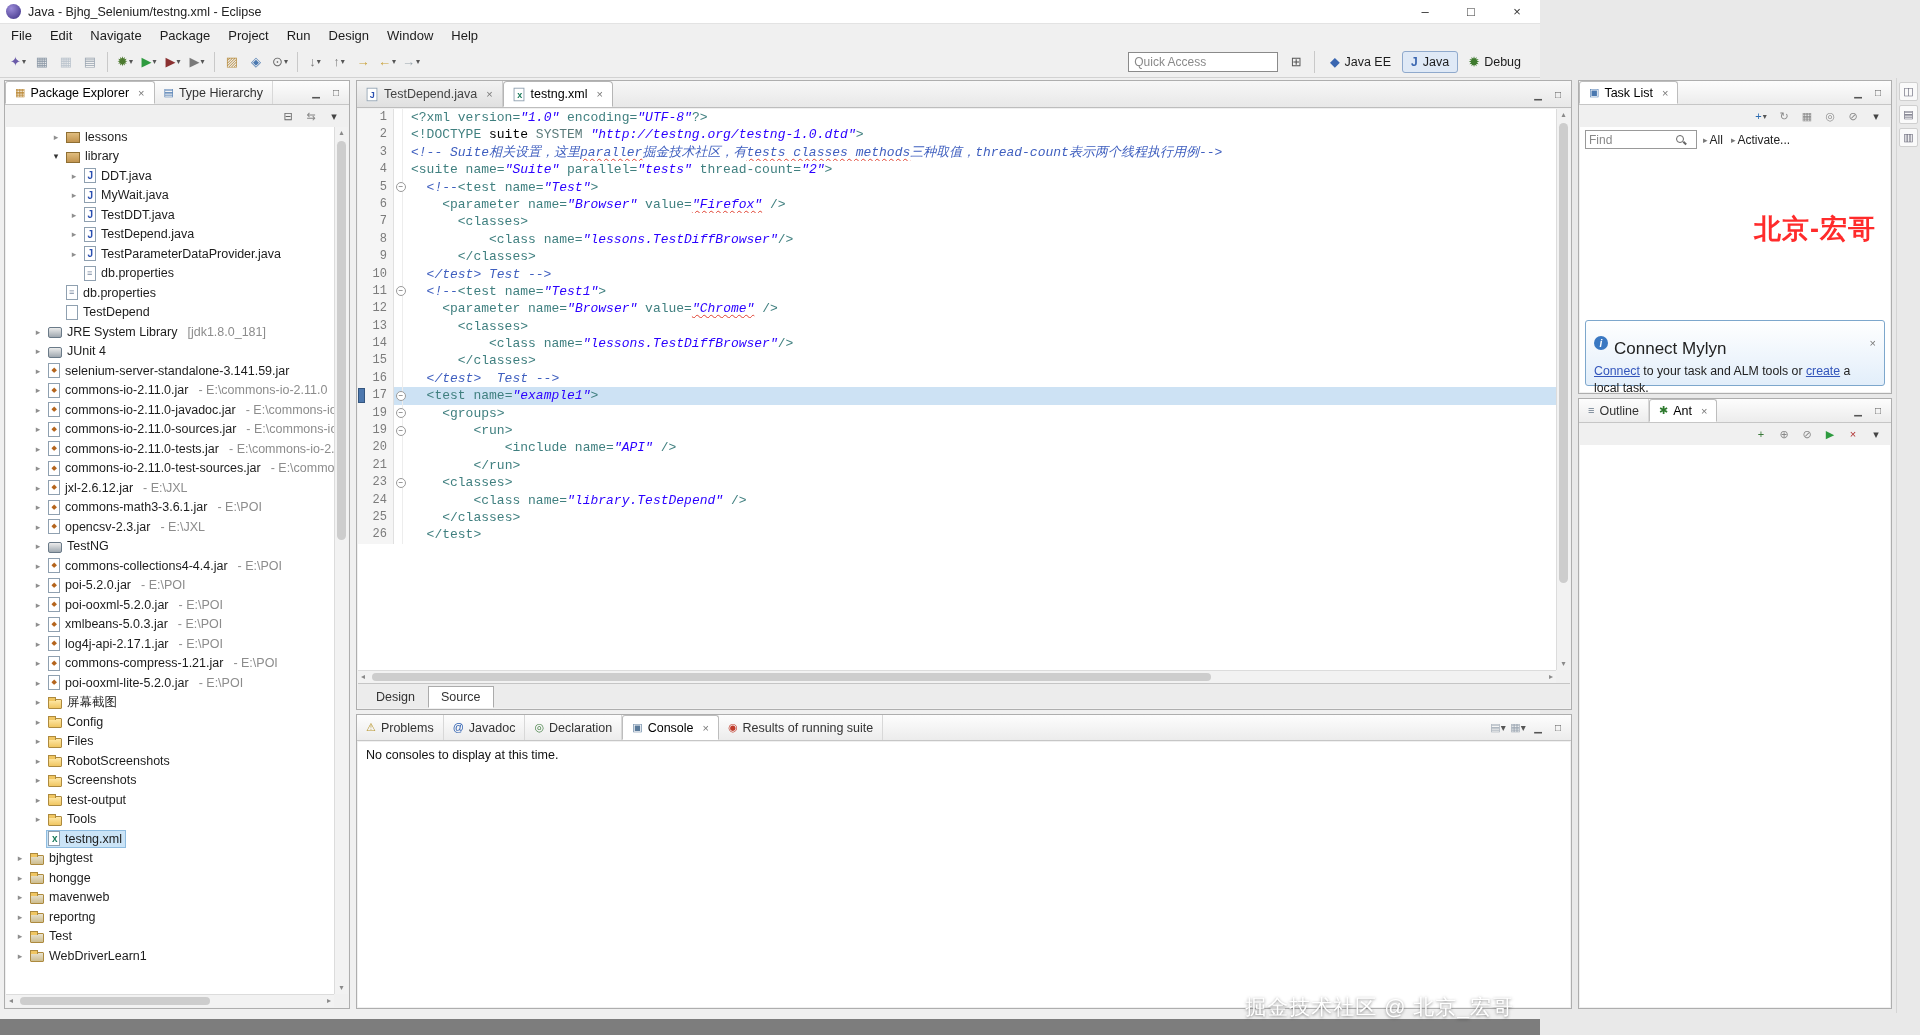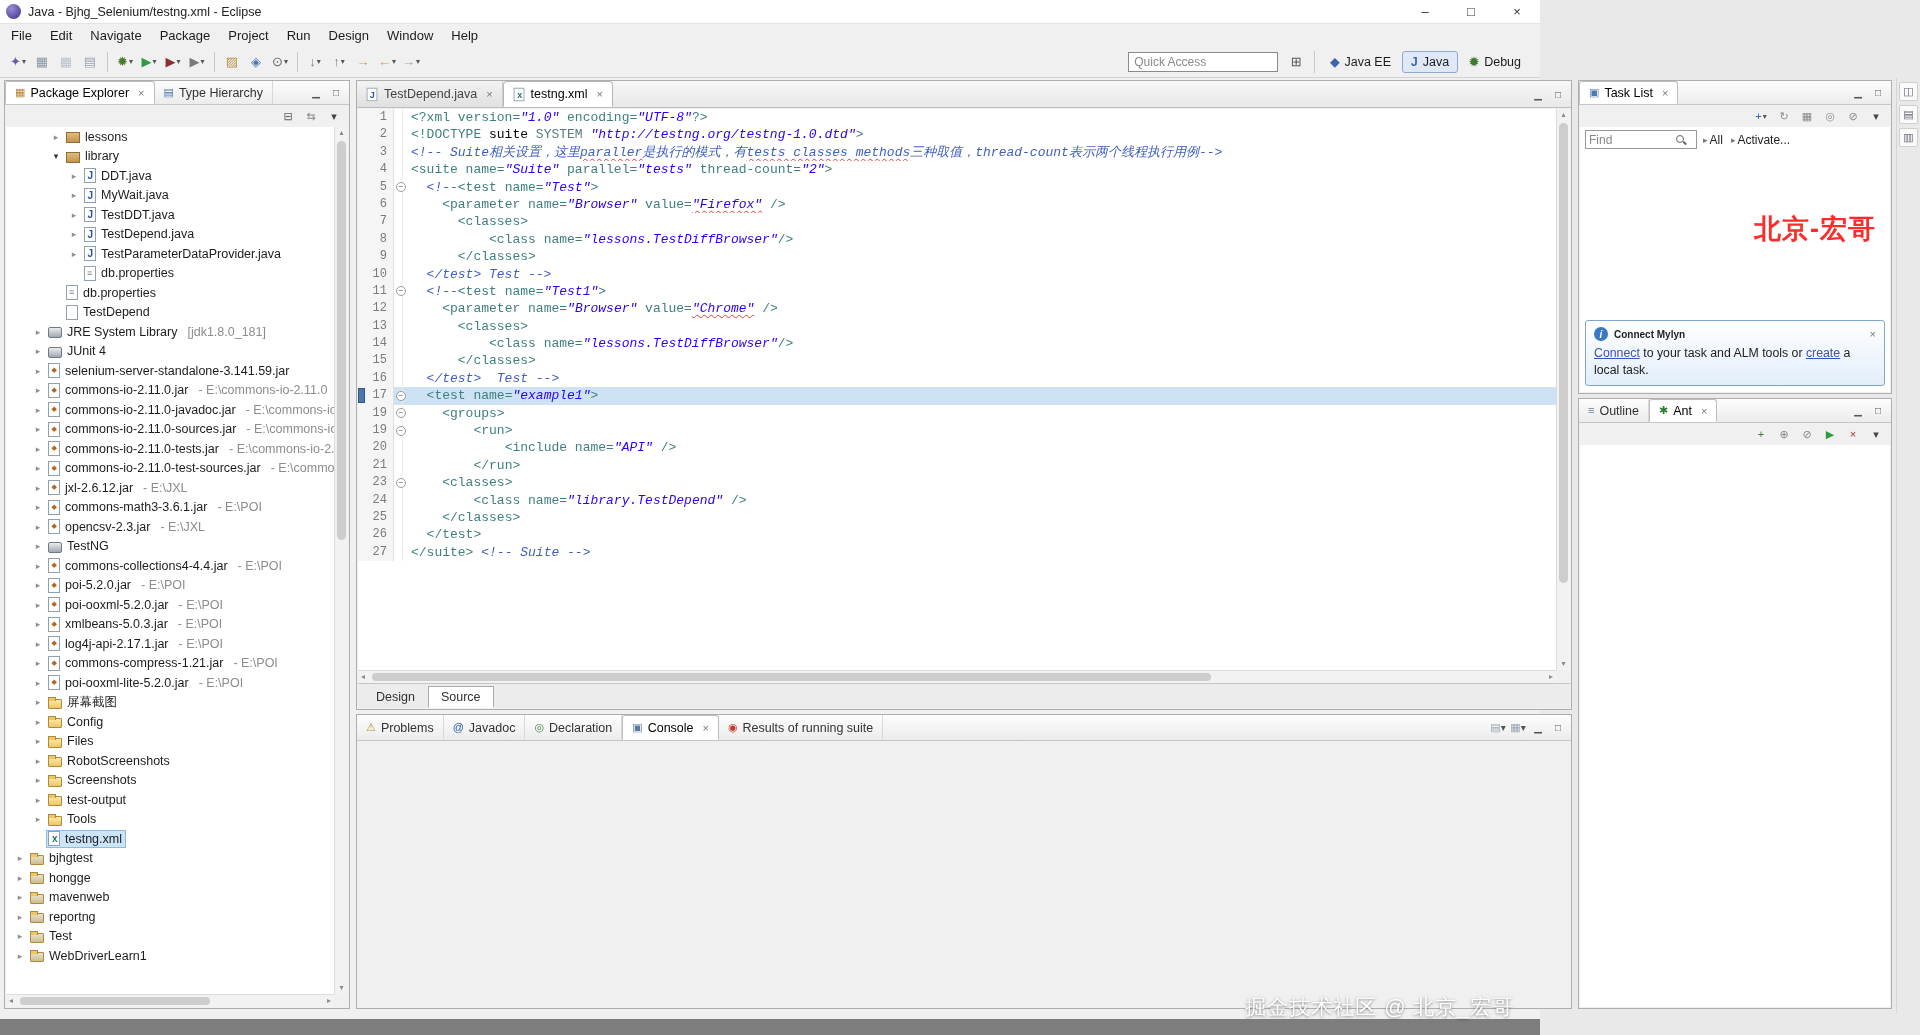--- a/index.html
+++ b/index.html
@@ -152,21 +152,21 @@
     background:#666;transform:rotate(45deg);}
   .find-link{display:flex;align-items:center;gap:2px;font-size:12px;color:#222;}
   .link-arrow{color:#777;font-size:9px;}
   #red-mark{position:absolute;top:84px;right:14px;font-size:27px;font-weight:bold;
     color:#ff2b2b;letter-spacing:1px;}
   #mylyn{position:absolute;left:5px;right:5px;bottom:6px;height:66px;border:1px solid #7da7cc;
     border-radius:3px;background:linear-gradient(#ffffff,#e2eefa);padding:6px 8px;}
   .my-title-row{display:flex;align-items:center;gap:6px;}
   .info-i{width:14px;height:14px;border-radius:50%;background:#3a78c2;color:#fff;font-size:10px;
     font-weight:bold;font-style:italic;display:flex;align-items:center;justify-content:center;flex:none;}
-  #mylyn-title{font-weight:bold;font-size:10px;color:#222;}
+  #mylyn-title{font-weight:normal;font-size:17px;color:#222;margin-top:12px;}
   .my-close{margin-left:auto;color:#777;font-size:11px;}
   #mylyn-body{margin-top:4px;font-size:12.3px;line-height:1.4;color:#222;}
   .link{color:#3355bb;text-decoration:underline;}
 
   
   #outlinep{left:1578px;top:398px;width:314px;height:611px;}
   #outline-content{top:46px;}
 
   
   #rail{position:absolute;left:1896px;top:78px;width:24px;height:935px;border-left:1px solid #d5d5d5;
@@ -666,21 +666,21 @@
           <span class="tab-close">×</span>
         </div>
         <div class="header-controls">
           <div class="hbtn">▁</div>
           <div class="hbtn">□</div>
         </div>
       </div>
     <div id="code-area">
         <div class="code-line"><span class="gut">1</span><span class="cbody"><span class="fold"></span><span class="ccontent"><span class="t-tag">&lt;?xml </span><span class="t-attr">version</span><span class="t-tag">=</span><span class="t-val">"1.0"</span><span class="t-attr"> encoding</span><span class="t-tag">=</span><span class="t-val">"UTF-8"</span><span class="t-tag">?&gt;</span></span></span></div>
         <div class="code-line"><span class="gut">2</span><span class="cbody"><span class="fold"></span><span class="ccontent"><span class="t-tag">&lt;!DOCTYPE </span><span class="t-pln">suite </span><span class="t-doc">SYSTEM </span><span class="t-val">"http://testng.org/testng-1.0.dtd"</span><span class="t-tag">&gt;</span></span></span></div>
-        <div class="code-line"><span class="gut">3</span><span class="cbody"><span class="fold"></span><span class="ccontent"><span class="t-com">&lt;!-- Suite相关设置，这里</span><span class="t-com err">paraller</span><span class="t-com">是执行的模式，有</span><span class="t-com err">tests classes methods</span><span class="t-com">三种取值，thread-count表示两个线程执行用例--&gt;</span></span></span></div>
+        <div class="code-line"><span class="gut">3</span><span class="cbody"><span class="fold"></span><span class="ccontent"><span class="t-com">&lt;!-- Suite相关设置，这里</span><span class="t-com err">paraller</span><span class="t-com">掘金技术社区，有</span><span class="t-com err">tests classes methods</span><span class="t-com">三种取值，thread-count表示两个线程执行用例--&gt;</span></span></span></div>
         <div class="code-line"><span class="gut">4</span><span class="cbody"><span class="fold"></span><span class="ccontent"><span class="t-tag">&lt;suite </span><span class="t-attr">name</span><span class="t-tag">=</span><span class="t-val">"Suite"</span><span class="t-attr"> parallel</span><span class="t-tag">=</span><span class="t-val">"tests"</span><span class="t-attr"> thread-count</span><span class="t-tag">=</span><span class="t-val">"2"</span><span class="t-tag">&gt;</span></span></span></div>
         <div class="code-line"><span class="gut">5</span><span class="cbody"><span class="fold"><span class="fm">−</span></span><span class="ccontent"><span class="t-com">  &lt;!--</span><span class="t-tag">&lt;test </span><span class="t-attr">name</span><span class="t-tag">=</span><span class="t-val">"Test"</span><span class="t-tag">&gt;</span></span></span></div>
         <div class="code-line"><span class="gut">6</span><span class="cbody"><span class="fold"></span><span class="ccontent"><span class="t-pln">    </span><span class="t-tag">&lt;parameter </span><span class="t-attr">name</span><span class="t-tag">=</span><span class="t-val">"Browser"</span><span class="t-attr"> value</span><span class="t-tag">=</span><span class="t-val err">"Firefox"</span><span class="t-tag"> /&gt;</span></span></span></div>
         <div class="code-line"><span class="gut">7</span><span class="cbody"><span class="fold"></span><span class="ccontent"><span class="t-pln">      </span><span class="t-tag">&lt;classes&gt;</span></span></span></div>
         <div class="code-line"><span class="gut">8</span><span class="cbody"><span class="fold"></span><span class="ccontent"><span class="t-pln">          </span><span class="t-tag">&lt;class </span><span class="t-attr">name</span><span class="t-tag">=</span><span class="t-val">"lessons.TestDiffBrowser"</span><span class="t-tag">/&gt;</span></span></span></div>
         <div class="code-line"><span class="gut">9</span><span class="cbody"><span class="fold"></span><span class="ccontent"><span class="t-pln">      </span><span class="t-tag">&lt;/classes&gt;</span></span></span></div>
         <div class="code-line"><span class="gut">10</span><span class="cbody"><span class="fold"></span><span class="ccontent"><span class="t-com">  &lt;/test&gt; Test --&gt;</span></span></span></div>
         <div class="code-line"><span class="gut">11</span><span class="cbody"><span class="fold"><span class="fm">−</span></span><span class="ccontent"><span class="t-com">  &lt;!--</span><span class="t-tag">&lt;test </span><span class="t-attr">name</span><span class="t-tag">=</span><span class="t-val">"Test1"</span><span class="t-tag">&gt;</span></span></span></div>
         <div class="code-line"><span class="gut">12</span><span class="cbody"><span class="fold"></span><span class="ccontent"><span class="t-pln">    </span><span class="t-tag">&lt;parameter </span><span class="t-attr">name</span><span class="t-tag">=</span><span class="t-val">"Browser"</span><span class="t-attr"> value</span><span class="t-tag">=</span><span class="t-val err">"Chrome"</span><span class="t-tag"> /&gt;</span></span></span></div>
         <div class="code-line"><span class="gut">13</span><span class="cbody"><span class="fold"></span><span class="ccontent"><span class="t-pln">      </span><span class="t-tag">&lt;classes&gt;</span></span></span></div>
@@ -689,21 +689,20 @@
         <div class="code-line"><span class="gut">16</span><span class="cbody"><span class="fold"></span><span class="ccontent"><span class="t-com">  &lt;/test&gt;  Test --&gt;</span></span></span></div>
         <div class="code-line hl"><span class="lmark"></span><span class="gut">17</span><span class="cbody"><span class="fold"><span class="fm">−</span></span><span class="ccontent"><span class="t-pln">  </span><span class="t-tag">&lt;test </span><span class="t-attr">name</span><span class="t-tag">=</span><span class="t-val">"example1"</span><span class="t-tag">&gt;</span></span></span></div>
         <div class="code-line"><span class="gut">19</span><span class="cbody"><span class="fold"><span class="fm">−</span></span><span class="ccontent"><span class="t-pln">    </span><span class="t-tag">&lt;groups&gt;</span></span></span></div>
         <div class="code-line"><span class="gut">19</span><span class="cbody"><span class="fold"><span class="fm">−</span></span><span class="ccontent"><span class="t-pln">        </span><span class="t-tag">&lt;run&gt;</span></span></span></div>
         <div class="code-line"><span class="gut">20</span><span class="cbody"><span class="fold"></span><span class="ccontent"><span class="t-pln">            </span><span class="t-tag">&lt;include </span><span class="t-attr">name</span><span class="t-tag">=</span><span class="t-val">"API"</span><span class="t-tag"> /&gt;</span></span></span></div>
         <div class="code-line"><span class="gut">21</span><span class="cbody"><span class="fold"></span><span class="ccontent"><span class="t-pln">        </span><span class="t-tag">&lt;/run&gt;</span></span></span></div>
         <div class="code-line"><span class="gut">23</span><span class="cbody"><span class="fold"><span class="fm">−</span></span><span class="ccontent"><span class="t-pln">    </span><span class="t-tag">&lt;classes&gt;</span></span></span></div>
         <div class="code-line"><span class="gut">24</span><span class="cbody"><span class="fold"></span><span class="ccontent"><span class="t-pln">        </span><span class="t-tag">&lt;class </span><span class="t-attr">name</span><span class="t-tag">=</span><span class="t-val">"library.TestDepend"</span><span class="t-tag"> /&gt;</span></span></span></div>
         <div class="code-line"><span class="gut">25</span><span class="cbody"><span class="fold"></span><span class="ccontent"><span class="t-pln">    </span><span class="t-tag">&lt;/classes&gt;</span></span></span></div>
         <div class="code-line"><span class="gut">26</span><span class="cbody"><span class="fold"></span><span class="ccontent"><span class="t-pln">  </span><span class="t-tag">&lt;/test&gt;</span></span></span></div>
-        <div class="code-line"><span class="gut">27</span><span class="cbody"><span class="fold"></span><span class="ccontent"><span class="t-tag">&lt;/suite&gt;</span><span class="t-com"> &lt;!-- Suite --&gt;</span></span></span></div>
       </div>
     <div class="vscroll" style="top:28px;right:1px;bottom:39px;">
       <span class="sarrow" style="top:1px;">▴</span>
       <div class="sthumb" style="left:2px;right:2px;top:14px;height:82%;"></div>
       <span class="sarrow" style="bottom:1px;">▾</span>
     </div>
     <div class="hscroll" style="left:1px;right:15px;bottom:26px;">
       <span class="harrow" style="left:3px;">◂</span>
       <div class="sthumb" style="top:2px;bottom:2px;left:14px;width:70%;"></div>
       <span class="harrow" style="right:3px;">▸</span>
@@ -743,20 +742,23 @@
             <span class="dd">▾</span>
           </div>
           <div class="hbtn">
             <span style="color: rgb(154, 165, 177); font-size: 11px;">▦</span>
             <span class="dd">▾</span>
           </div>
           <div class="hbtn">▁</div>
           <div class="hbtn">□</div>
         </div>
       </div>
+    <div class="vcontent" id="console-content" style="top:27px;">
+      <div id="console-msg">No consoles to display at this time.</div>
+    </div>
   </div>
 
   <div class="panel" id="tasklist">
     <div class="view-header" id="tasklist-header">
         <div class="vtab active">
           <span class="vticon" style="color: rgb(74, 120, 176);">▣</span>
           <span>Task List</span>
           <span class="tab-close">×</span>
         </div>
         <div class="header-controls">

